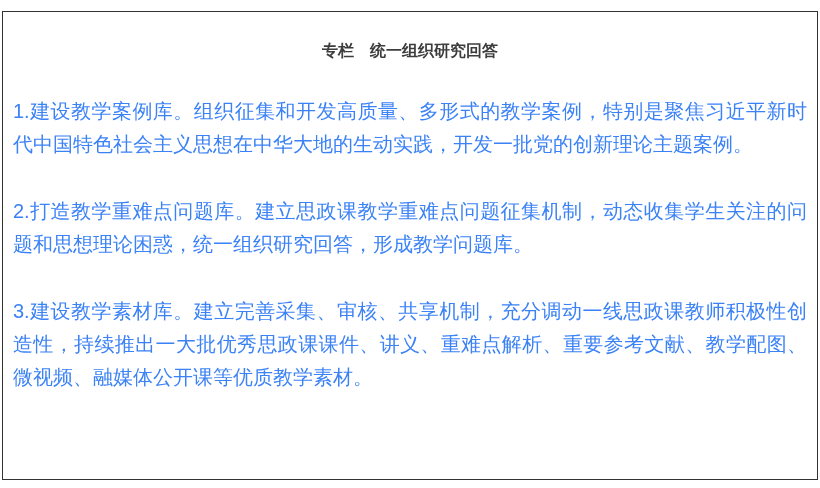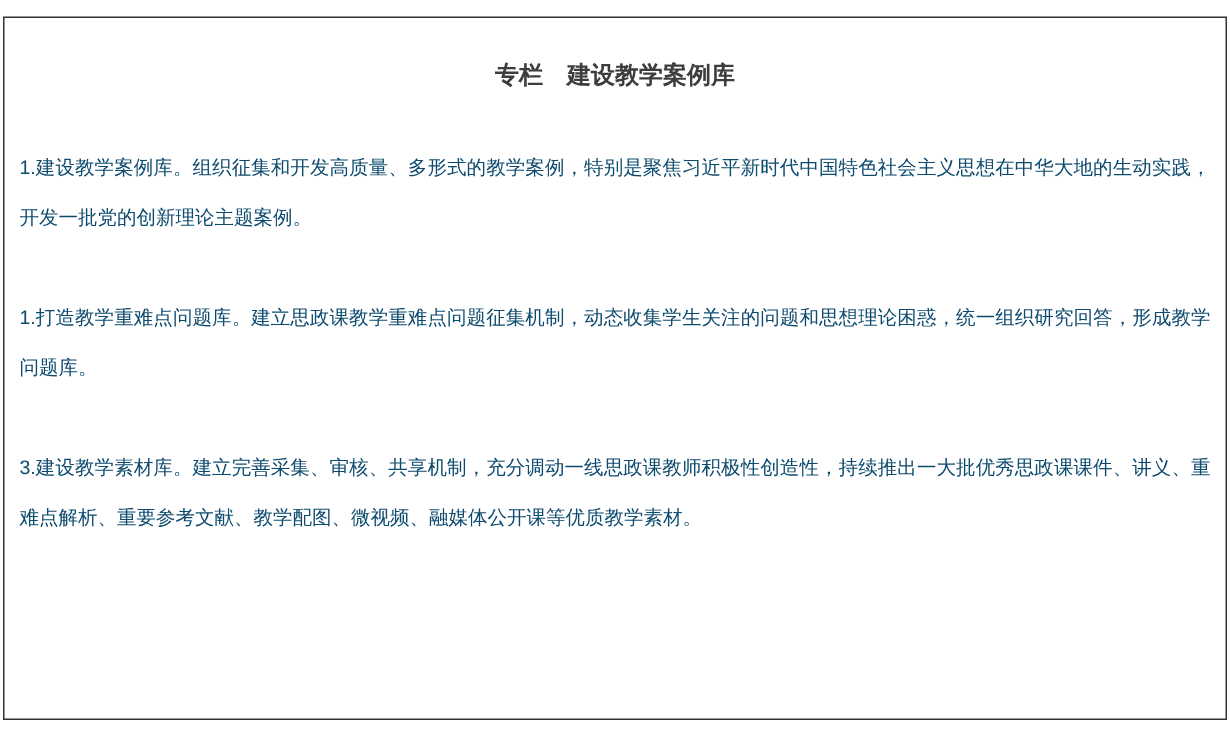--- a/index.html
+++ b/index.html
@@ -25,29 +25,29 @@
   .panel-title {
     margin-top: 28px;
     text-align: center;
     font-size: 16px;
     font-weight: bold;
     color: #3d3d3d;
     line-height: 21px;
   }
   .panel-body p {
     margin: 34px 0 0 0;
-    font-size: 13px;
-    color: #0c4a6e;
+    font-size: 20px;
+    color: #3b82f6;
     line-height: 33px;
     text-align: justify;
   }
 </style>
 </head>
 <body>
 
 <div class="panel">
-  <div class="panel-title">专栏　建设教学案例库</div>
+  <div class="panel-title">专栏　统一组织研究回答</div>
   <div class="panel-body">
     <p>1.建设教学案例库。组织征集和开发高质量、多形式的教学案例，特别是聚焦习近平新时代中国特色社会主义思想在中华大地的生动实践，开发一批党的创新理论主题案例。</p>
-    <p>1.打造教学重难点问题库。建立思政课教学重难点问题征集机制，动态收集学生关注的问题和思想理论困惑，统一组织研究回答，形成教学问题库。</p>
+    <p>2.打造教学重难点问题库。建立思政课教学重难点问题征集机制，动态收集学生关注的问题和思想理论困惑，统一组织研究回答，形成教学问题库。</p>
     <p>3.建设教学素材库。建立完善采集、审核、共享机制，充分调动一线思政课教师积极性创造性，持续推出一大批优秀思政课课件、讲义、重难点解析、重要参考文献、教学配图、微视频、融媒体公开课等优质教学素材。</p>
   </div>
 </div>
 
 </body></html>

